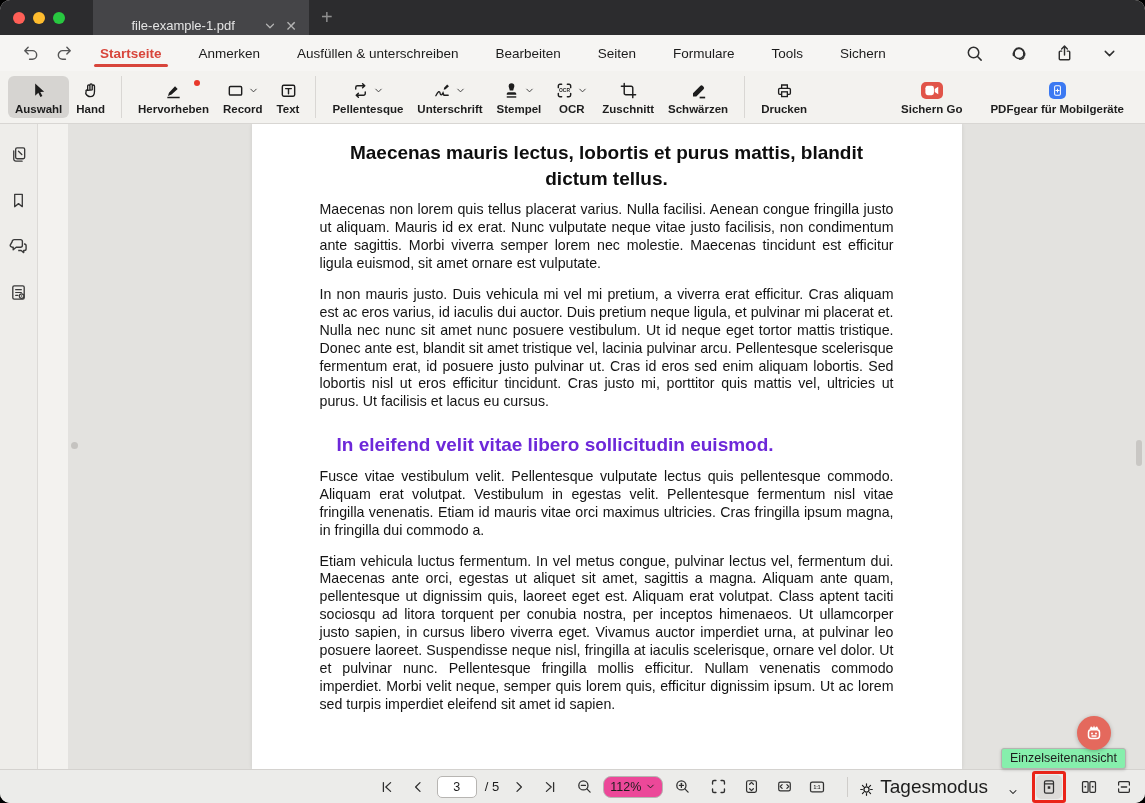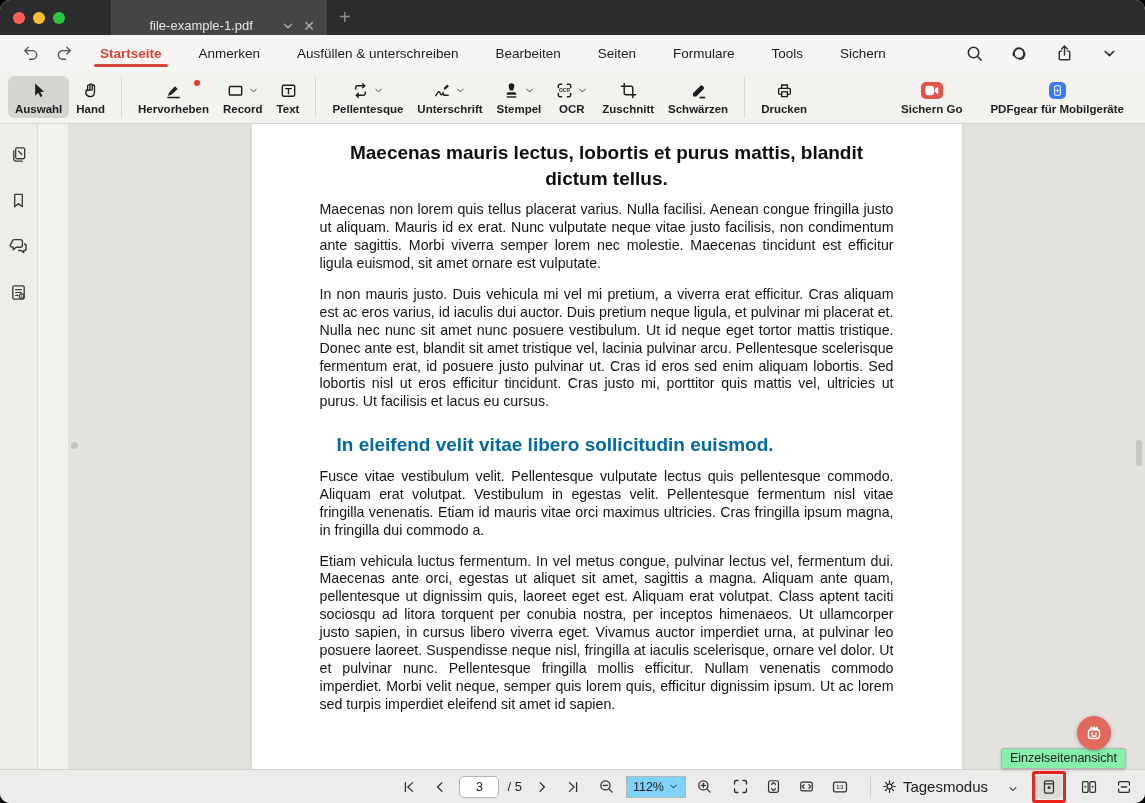--- a/index.html
+++ b/index.html
@@ -5,21 +5,21 @@
   * { margin:0; padding:0; box-sizing:border-box; }
   html,body { width:1145px; height:803px; background:#000; font-family:"Liberation Sans", sans-serif; }
   .window { position:relative; width:1145px; height:803px; border-radius:10px; overflow:hidden;
             display:flex; flex-direction:column; background:#f3f2ef; }
 
   
   .titlebar { height:35px; background:#2c2c2e; display:flex; align-items:center; flex:0 0 auto; }
   .lights { display:flex; gap:8px; padding:0 10px 0 13px; }
   .light { width:12px; height:12px; border-radius:50%; }
   .light.red{ background:#ff5f57; } .light.yellow{ background:#febc2e; } .light.green{ background:#28c840; }
-  .tab { margin-left:36px; height:35px; width:216px; background:#454548; display:flex; align-items:center;
+  .tab { margin-left:18px; height:35px; width:216px; background:#454548; display:flex; align-items:center;
          padding:16px 8px 0 14px; border-radius:0; }
   .tab-title { flex:1; text-align:center; color:#e4e4e4; font-size:13px; white-space:nowrap; overflow:hidden; }
   .tab-ic { color:#b4b4b4; display:flex; align-items:center; padding:0 4px; cursor:default; }
   .newtab { color:#8f8f8f; font-size:20px; padding:0 12px; line-height:35px; }
 
   
   .menubar { height:36px; background:#f6f5f3; display:flex; align-items:center; padding:0 24px 0 18px;
              flex:0 0 auto; position:relative; }
   .hist { display:flex; gap:10px; color:#555; }
   .hist .mbtn { width:24px; height:24px; display:flex; align-items:center; justify-content:center; }
@@ -54,39 +54,39 @@
   .sb-btn { width:24px; height:24px; display:flex; align-items:center; justify-content:center; }
   .viewer { flex:1; background:#e3e2df; position:relative; overflow:hidden; }
   .page { width:710px; height:100%; margin:0 auto; background:#fff; box-shadow:0 0 4px rgba(0,0,0,.10);
           padding:8px 68px 0 68px; }
   .handle-dot { position:absolute; left:3px; top:318px; width:7px; height:7px; border-radius:50%; background:#c5c3c0; }
   .scroll-thumb { position:absolute; right:3px; top:316px; width:6px; height:26px; border-radius:3px; background:#c9c7c4; }
 
   
   .doc-h1 { font-size:19px; font-weight:bold; color:#0e0e0e; text-align:center; line-height:1.35;
             margin:8px 14px 10px 14px; }
-  .doc-h2 { font-size:19px; font-weight:bold; color:#0369a1; text-align:left; line-height:1.3;
+  .doc-h2 { font-size:19px; font-weight:bold; color:#6d28d9; text-align:left; line-height:1.3;
             margin:22px 0 10px 17px; }
   .doc-p { font-size:14.2px; color:#141414; line-height:17.9px; text-align:justify; margin-bottom:13px; }
 
   
   .bottombar { height:34px; background:#ececea; border-top:1px solid #d4d2cf; flex:0 0 auto;
                display:flex; align-items:center; justify-content:flex-end; padding-right:8px; color:#2f2f2f; }
   .bb-btn { width:24px; height:24px; display:flex; align-items:center; justify-content:center; }
   .nav-group, .zoom-group, .fit-group, .mode-group, .view-group { display:flex; align-items:center; }
   .nav-group { gap:7px; margin-right:10px; }
   .zoom-group { gap:7px; margin-right:12px; }
   .fit-group { gap:9px; margin-right:8px; }
   .page-input { width:40px; height:22px; text-align:center; font-size:12.5px; color:#1c1c1c;
                 border:1px solid #b7b5b2; border-radius:5px; background:#fff; font-family:inherit; }
   .page-total { font-size:13px; color:#1c1c1c; padding:0 1px; }
-  .zoom-select { width:60px; height:22px; border:1px solid #b7b5b2; border-radius:0; background:#7dd3fc;
+  .zoom-select { width:60px; height:22px; border:1px solid #b7b5b2; border-radius:8px; background:#ec4899;
                  display:flex; align-items:center; justify-content:space-between; padding:0 6px; font-size:12.5px; color:#1c1c1c; }
   .bb-sep { width:1px; height:20px; background:#cfcdca; margin:0 10px; }
-  .mode-group { gap:5px; margin-right:12px; font-size:15px; color:#1c1c1c;align-items:flex-end; }
+  .mode-group { gap:5px; margin-right:12px; font-size:19px; color:#1c1c1c;align-items:flex-end; }
   .view-group { gap:9px; }
   .view-btn { width:26px; height:24px; display:flex; align-items:center; justify-content:center; border-radius:5px; }
   .view-btn.active { background:#dddbd8; }
   .red-ring { border:3px solid #ea2418; border-radius:3px; padding:1px; margin:0 1px; display:flex; }
 
   
   .tooltip { position:absolute; right:19px; top:748px; background:#86efac; border:1px solid #b6b4b1;
              border-radius:3px; padding:2px 8px 3px 8px; font-size:12.5px; color:#1d1d1d;
              box-shadow:0 1px 3px rgba(0,0,0,.22); z-index:40; white-space:nowrap; }
   .mascot { position:absolute; left:1077px; top:716px; width:34px; height:34px; border-radius:50%;

